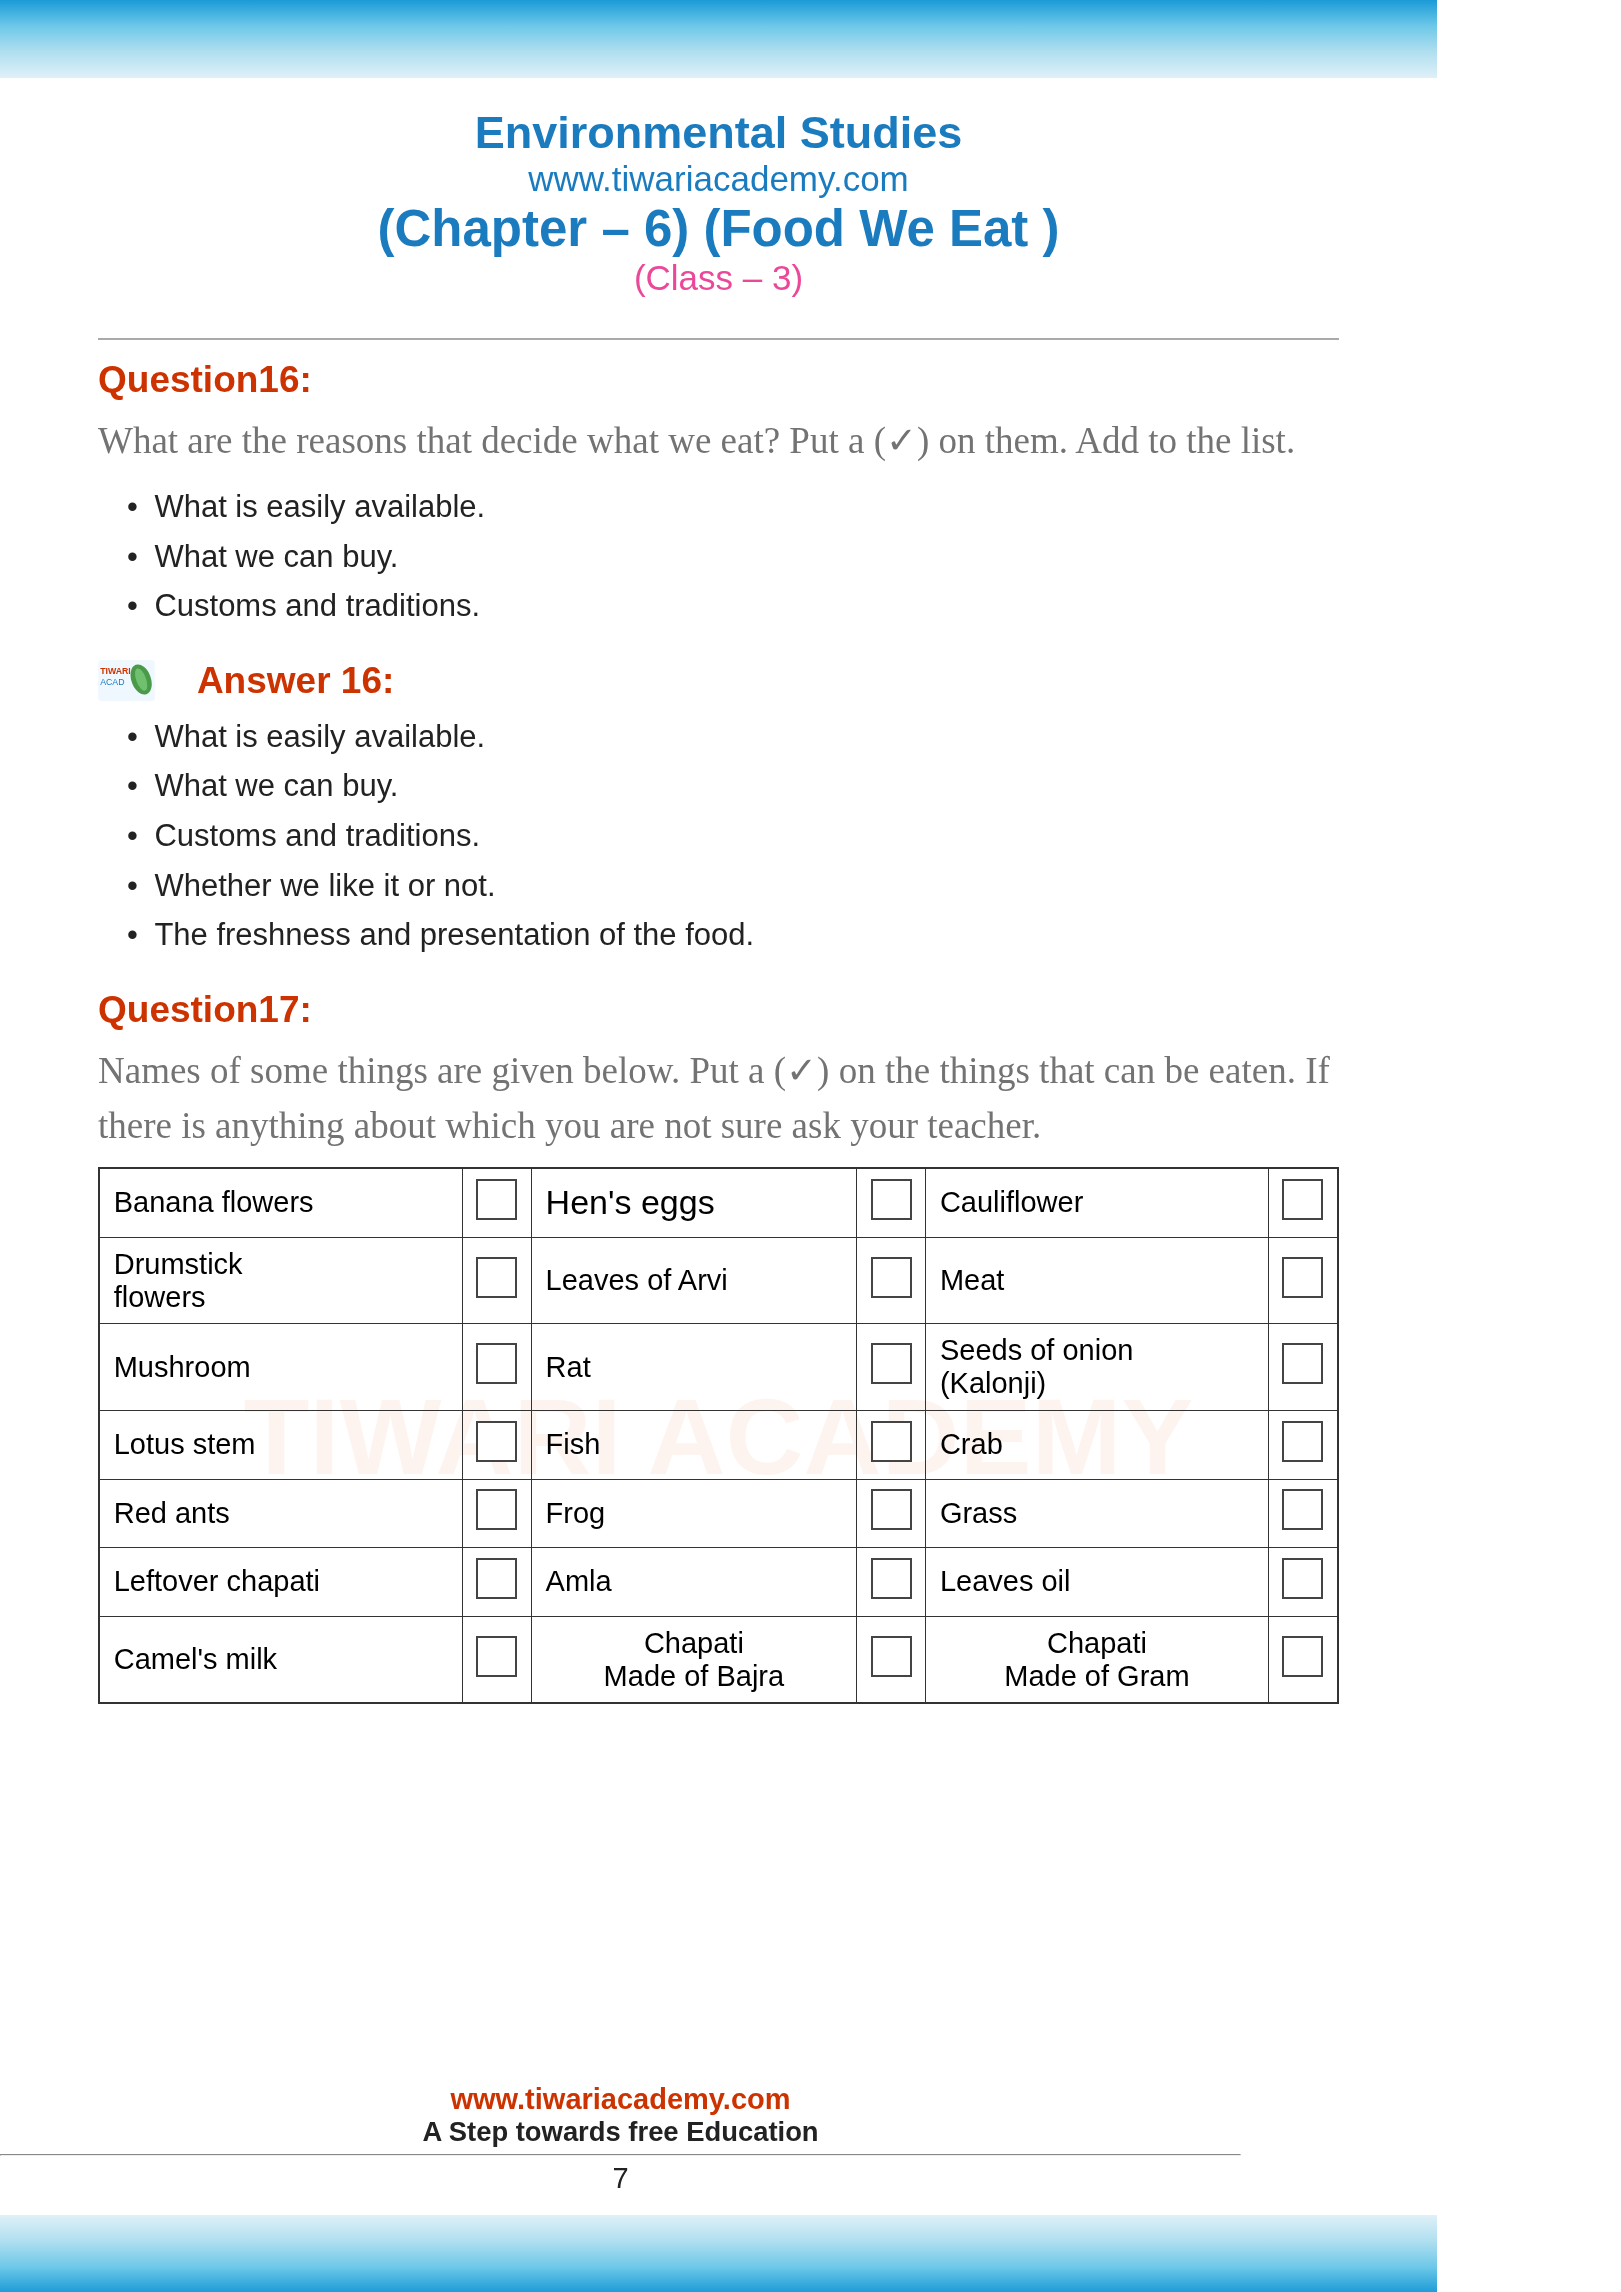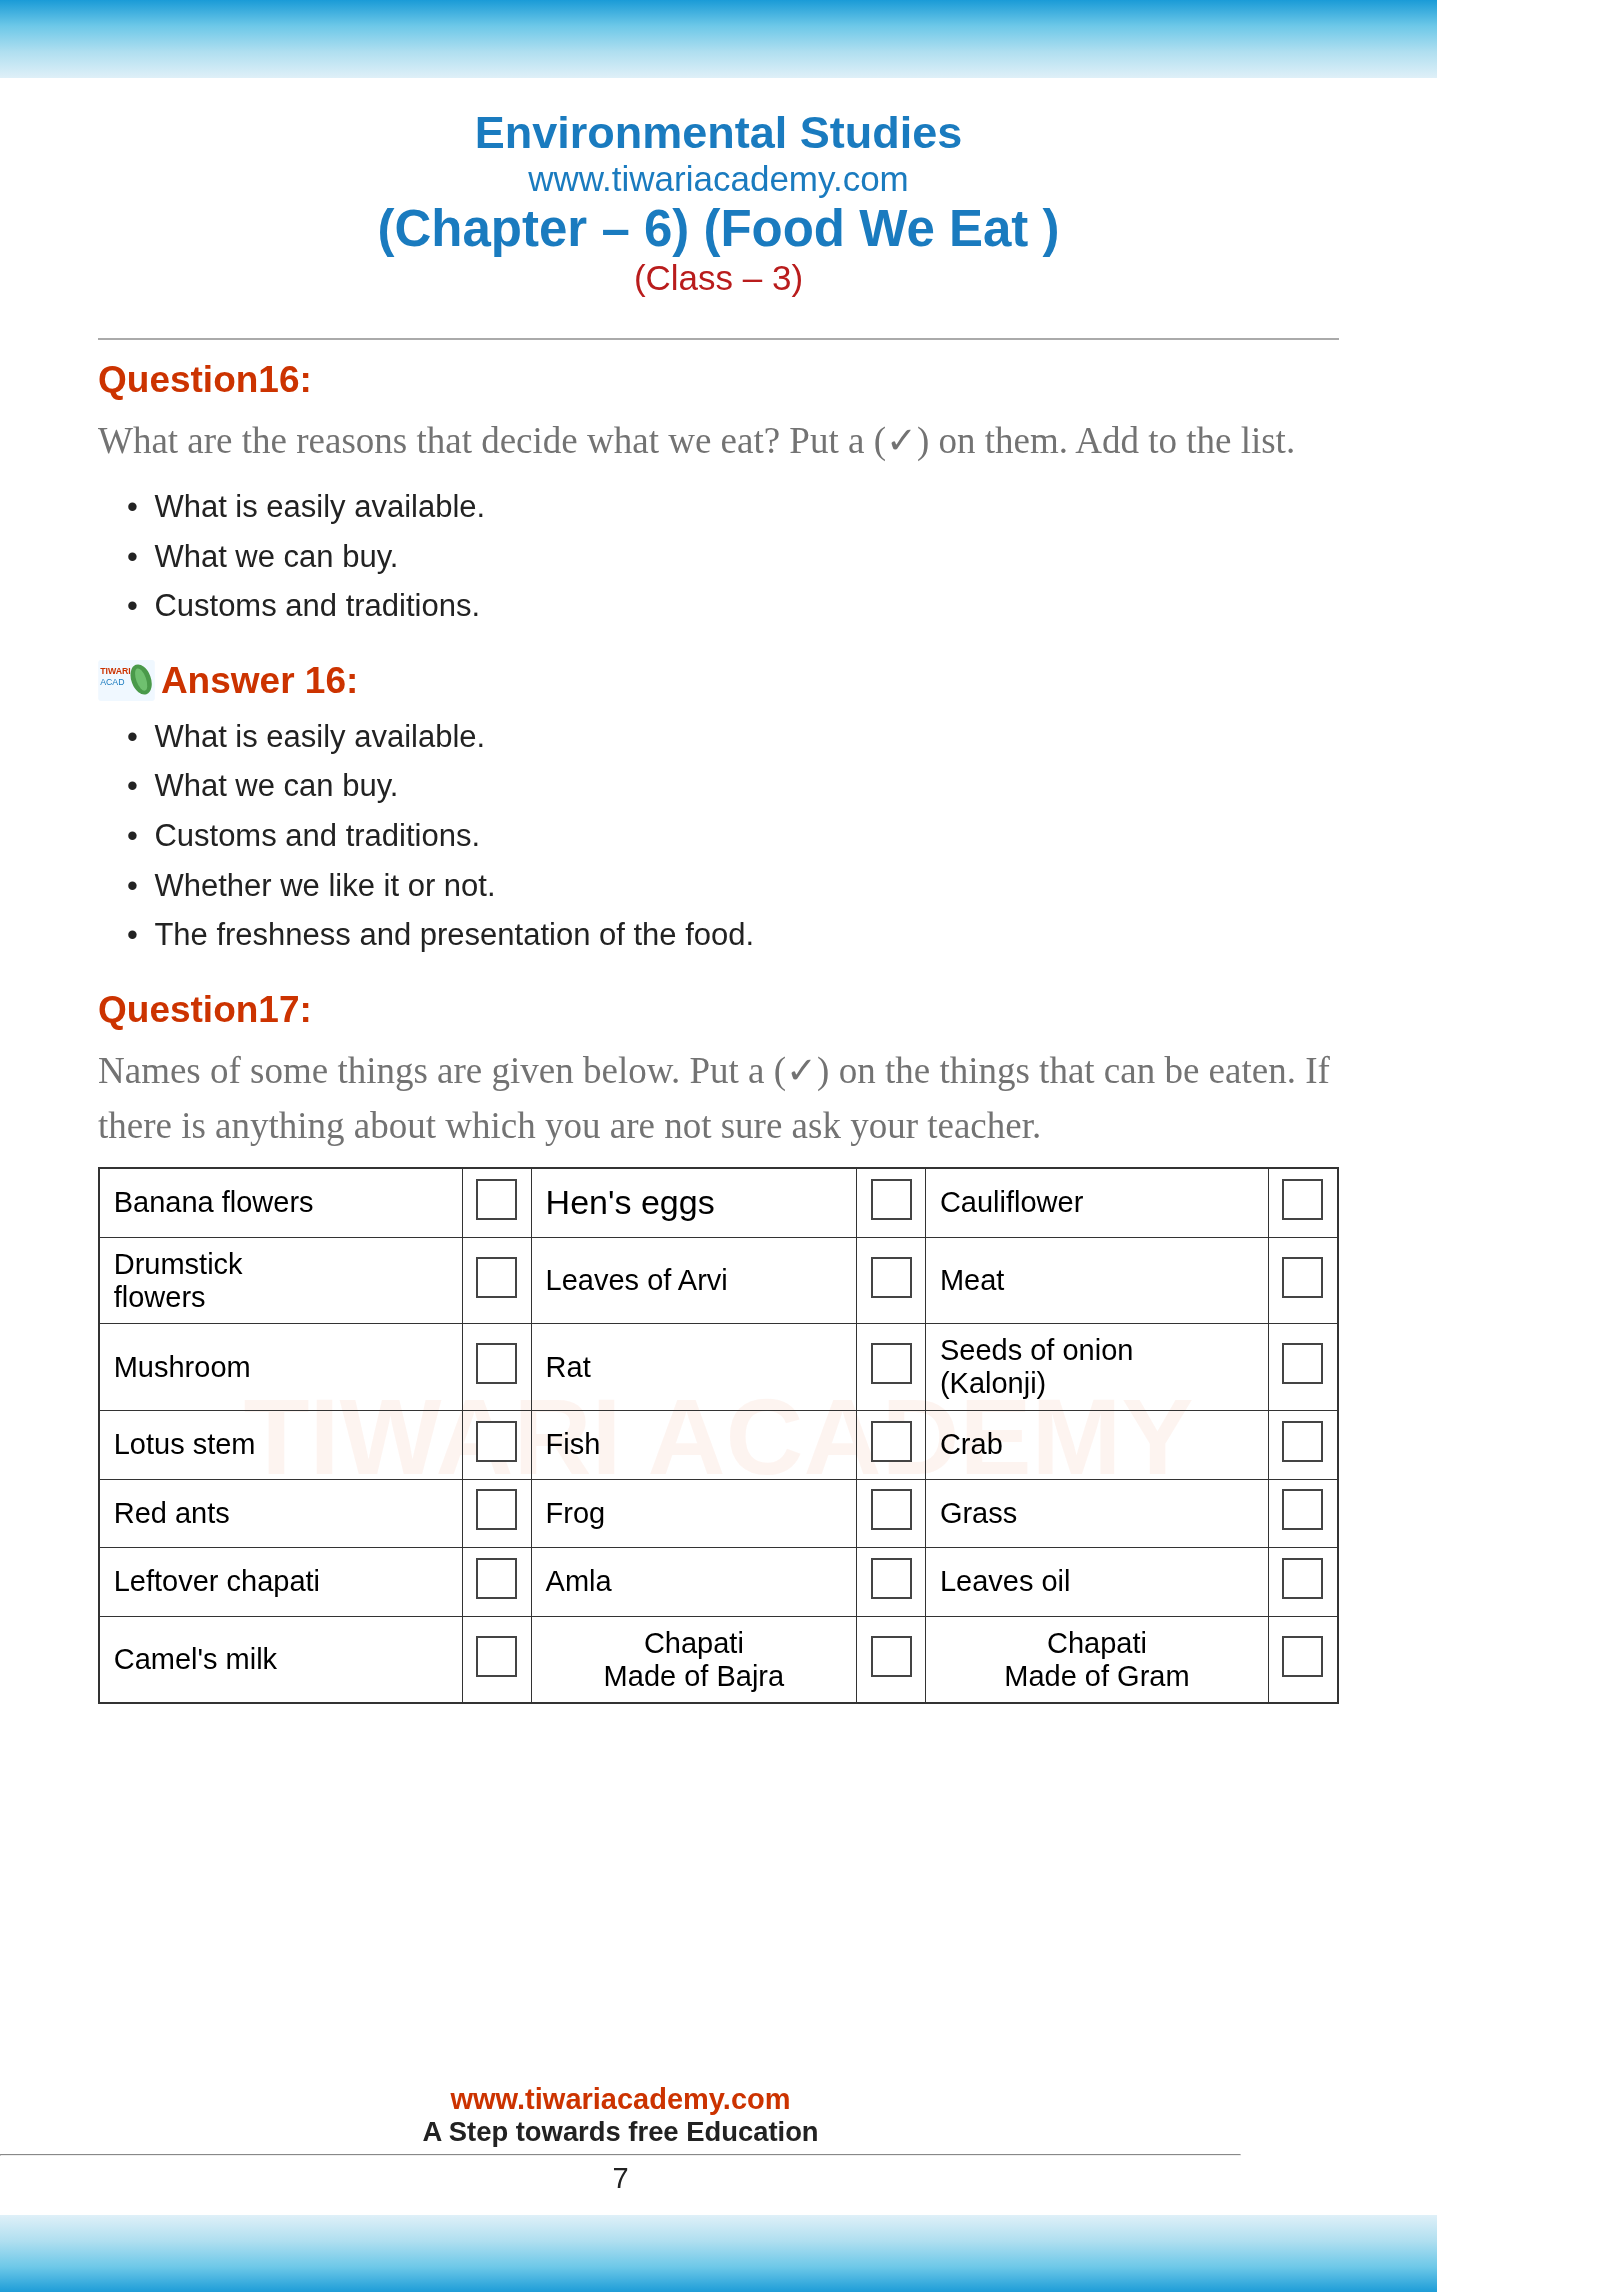--- a/index.html
+++ b/index.html
@@ -63,21 +63,21 @@
 
     .header-chapter {
       font-size: 51px;
       font-weight: bold;
       color: #1a7bbf;
       font-family: Arial, sans-serif;
     }
 
     .header-class {
       font-size: 35px;
-      color: #b91c1c;
+      color: #ec4899;
       font-family: Arial, sans-serif;
     }
 
     .divider {
       border: none;
       border-top: 2px solid #aaa;
       margin: 19.6px 0;
     }
 
     
@@ -119,20 +119,21 @@
       top: 0;
       font-size: 31px;
     }
 
     
     .answer-header {
       display: flex;
       align-items: center;
       margin-bottom: 9.8px;
       margin-top: 29px;
+      gap: 36px;
     }
 
     .answer-label {
       font-size: 37px;
       font-weight: bold;
       color: #cc3300;
       font-family: Arial, sans-serif;
     }
 
     .question-section {

